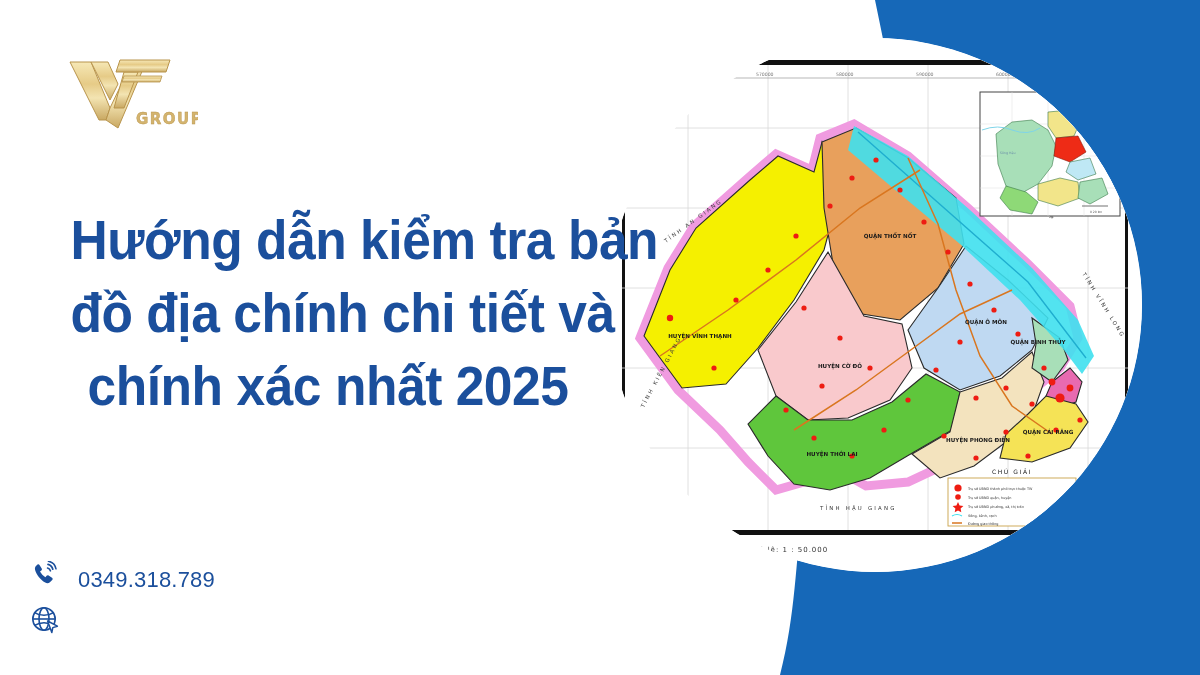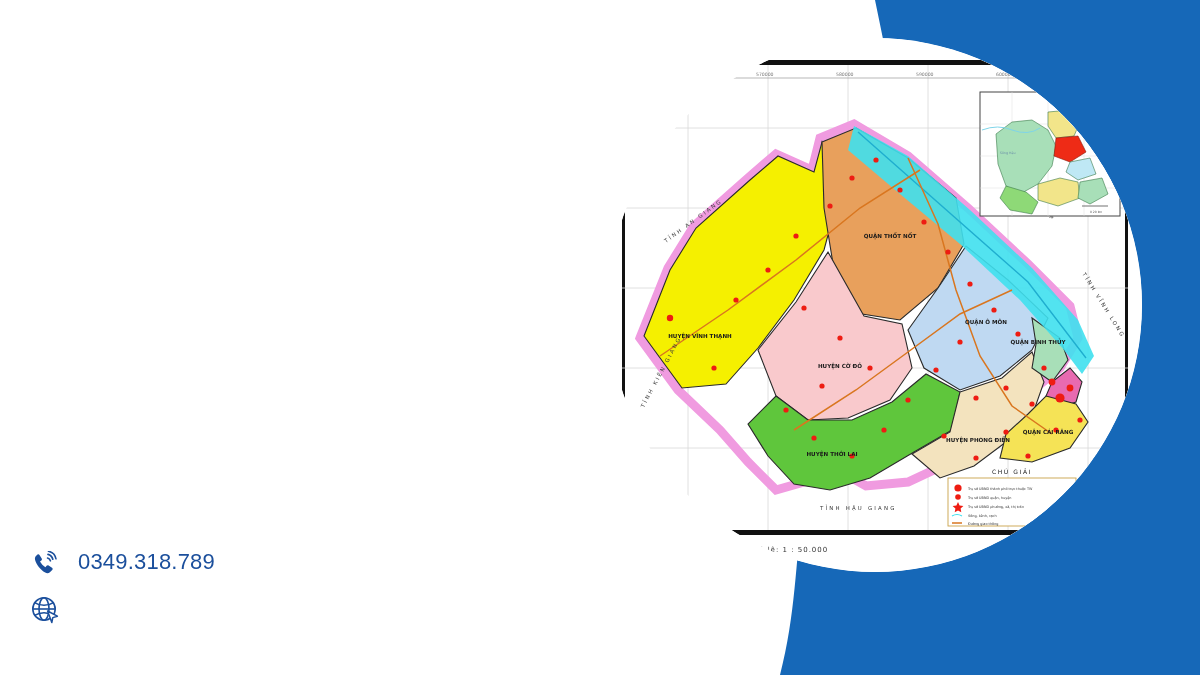--- a/index.html
+++ b/index.html
@@ -73,21 +73,21 @@
   }
 
   
   #contact {
     position: absolute;
     left: 28px; bottom: 38px;
     z-index: 5;
   }
   .contact-row {
     display: flex;
-    align-items: flex-start;
+    align-items: flex-end;
     height: 44px;
   }
   .contact-icon {
     width: 34px; height: 34px;
     flex: 0 0 34px;
     margin-right: 16px;
     display: flex; align-items: center; justify-content: center;
   }
   .contact-icon svg { display:block; width: 30px; height: 30px; }
   .contact-text {
@@ -291,21 +291,50 @@
             <line x1="474" y1="168" x2="500" y2="168" stroke="#333" stroke-width="0.7"></line>
             <text x="482" y="175" fill="#555" font-size="3" font-family="DejaVu Sans, sans-serif">0  20 km</text>
           </g>
 
           <text x="146" y="514" fill="#333" font-size="7" font-family="DejaVu Sans, sans-serif" letter-spacing="1">Tỷ lệ: 1 : 50.000</text>
         </g>
       </svg>
     </div>
   </div>
 
-
+  <div id="logo">
+    <svg viewBox="0 0 140 92" aria-hidden="true">
+      <defs>
+        <linearGradient id="gold" x1="0" y1="0" x2="0" y2="1">
+          <stop offset="0%" stop-color="#F6E8B6"></stop>
+          <stop offset="38%" stop-color="#E6CB87"></stop>
+          <stop offset="62%" stop-color="#F3E4B2"></stop>
+          <stop offset="100%" stop-color="#C9A862"></stop>
+        </linearGradient>
+      </defs>
+
+      <path d="M 12,14 L 33,14 L 52,60 L 48,72 L 41,72 L 14,18 Z" fill="url(#gold)" stroke="#B8944C" stroke-width="1"></path>
+      <path d="M 33,14 L 50,14 L 60,36 L 52,52 Z" fill="url(#gold)" stroke="#B8944C" stroke-width="1"></path>
+
+      <path d="M 48,72 L 52,60 L 74,14 L 88,14 L 60,80 Z" fill="url(#gold)" stroke="#B8944C" stroke-width="1"></path>
+
+      <path d="M 66,24 L 80,24 L 66,60 L 56,60 Z" fill="url(#gold)" stroke="#B8944C" stroke-width="1"></path>
+
+      <path d="M 62,12 L 112,12 L 108,24 L 58,24 Z" fill="url(#gold)" stroke="#B8944C" stroke-width="1"></path>
+      <path d="M 66,28 L 104,28 L 102,34 L 64,34 Z" fill="url(#gold)" stroke="#B8944C" stroke-width="0.8"></path>
+
+      <text x="78" y="76" fill="#D4B46E" stroke="#B8944C" stroke-width="0.4" font-family="DejaVu Sans, sans-serif" font-weight="bold" font-size="15" letter-spacing="1.5">GROUP</text>
+    </svg>
+  </div>
+
+  <div id="title-block">
+    <span class="title-line">Hướng dẫn kiểm tra bản</span>
+    <span class="title-line">đồ địa chính chi tiết và</span>
+    <span class="title-line">chính xác nhất 2025</span>
+  </div>
 
   <div id="contact">
 
     <div class="contact-row">
       <span class="contact-icon">
         <svg viewBox="0 0 30 30" aria-hidden="true">
           <path d="M6.2,4.8 C5.2,5.8 4.6,7.2 5.1,8.9 C6.4,13.4 10.3,18.6 15.2,21.6
                    C17.0,22.7 18.7,22.4 19.9,21.2 L22.2,18.9 C22.9,18.2 22.8,17.2 22.0,16.7
                    L18.6,14.5 C17.9,14.1 17.1,14.2 16.6,14.8 L15.4,16.2
                    C13.2,14.9 11.2,12.8 10.0,10.6 L11.4,9.4 C12.0,8.9 12.1,8.1 11.7,7.4

